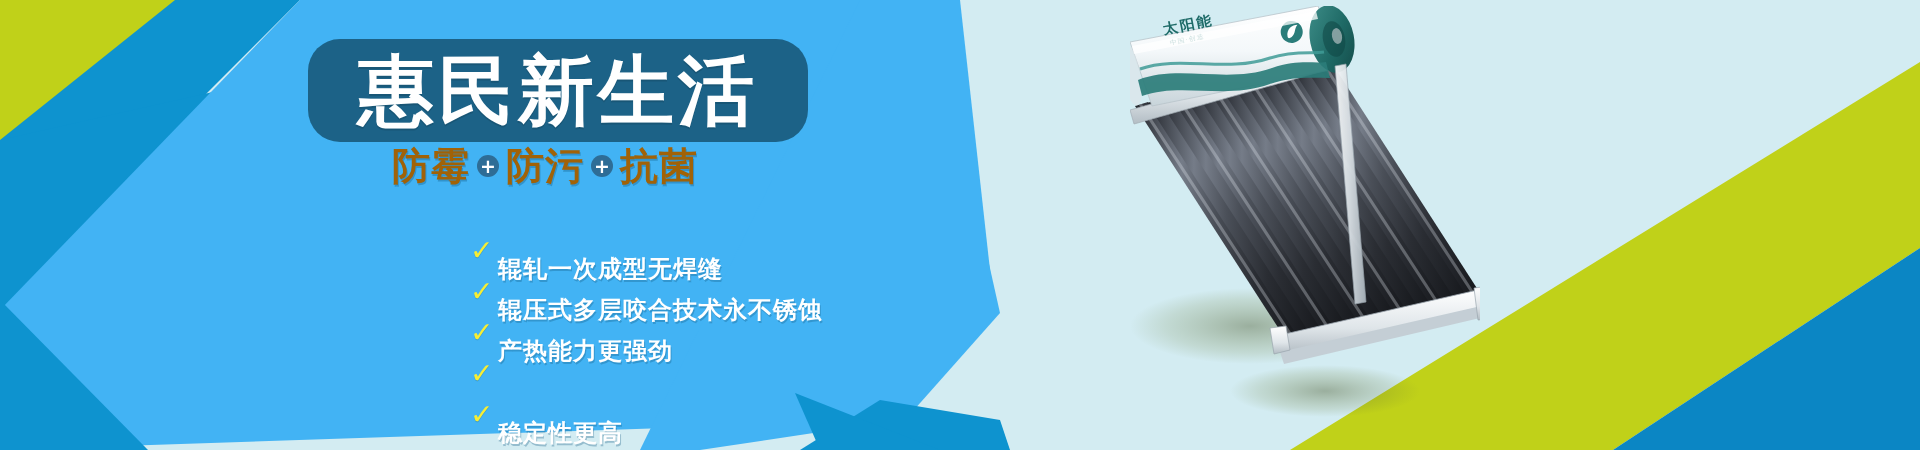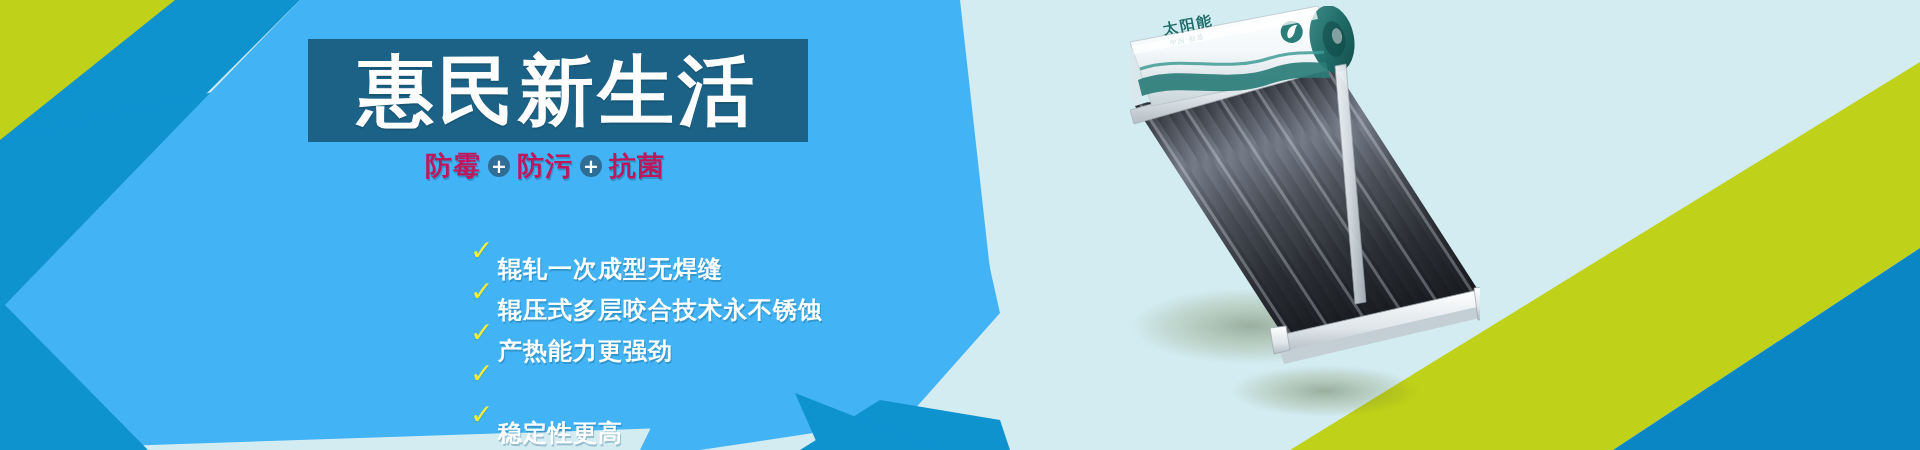--- a/index.html
+++ b/index.html
@@ -8,40 +8,41 @@
     font-family:"Liberation Sans","DejaVu Sans",sans-serif;
     background:#d3ecf2;
   }
   .layer{position:absolute;top:0;left:0;width:1920px;height:450px;}
   .svgbg{display:block;}
 
   
   #title-box{
     position:absolute;left:308px;top:39px;width:500px;height:103px;
     background:#1c6287;
+    border-radius:32px;
   }
   #title-text{
     position:absolute;left:0;top:0;width:500px;height:103px;
     display:flex;align-items:center;justify-content:center;
     color:#ffffff;
     font-size:76px;line-height:78px;font-weight:bold;
     letter-spacing:4px;
     white-space:nowrap;
     font-family:"DejaVu Sans","Liberation Sans",sans-serif;
     text-shadow:0 2px 0 rgba(0,0,0,.12);
   }
 
   
   #subtitle{
     position:absolute;left:375px;top:142px;width:340px;height:48px;
     display:flex;align-items:center;justify-content:center;gap:4px;
     white-space:nowrap;
   }
   #subtitle .sw{
-    color:#be185d;font-weight:bold;font-size:27px;line-height:34px;
+    color:#a16207;font-weight:bold;font-size:38px;line-height:34px;
     letter-spacing:1px;
     font-family:Liberation Sans, sans-serif;
     text-shadow:1px 2px 0 rgba(18,90,130,.35);
   }
   #subtitle .plus{
     display:inline-flex;align-items:center;justify-content:center;
     width:22px;height:22px;border-radius:50%;
     background:#2e6d96;color:#ffffff;
     font-size:19px;font-weight:bold;line-height:19px;
     margin:0 3px;

